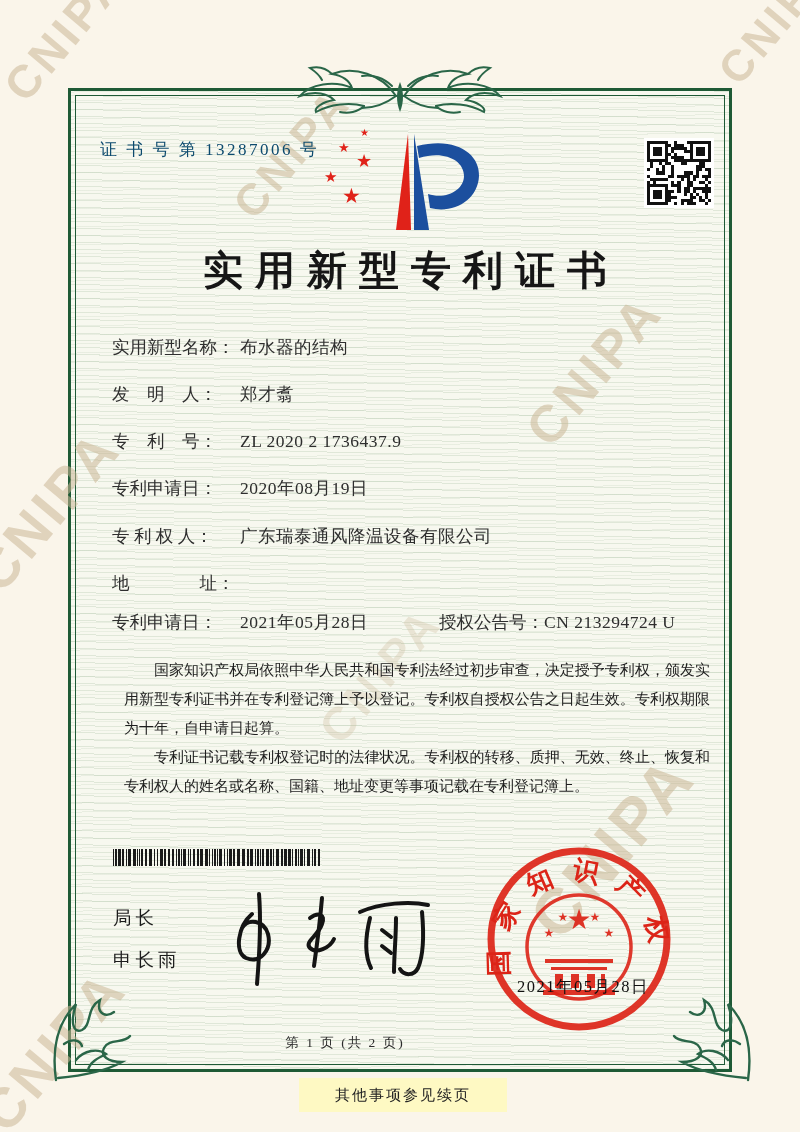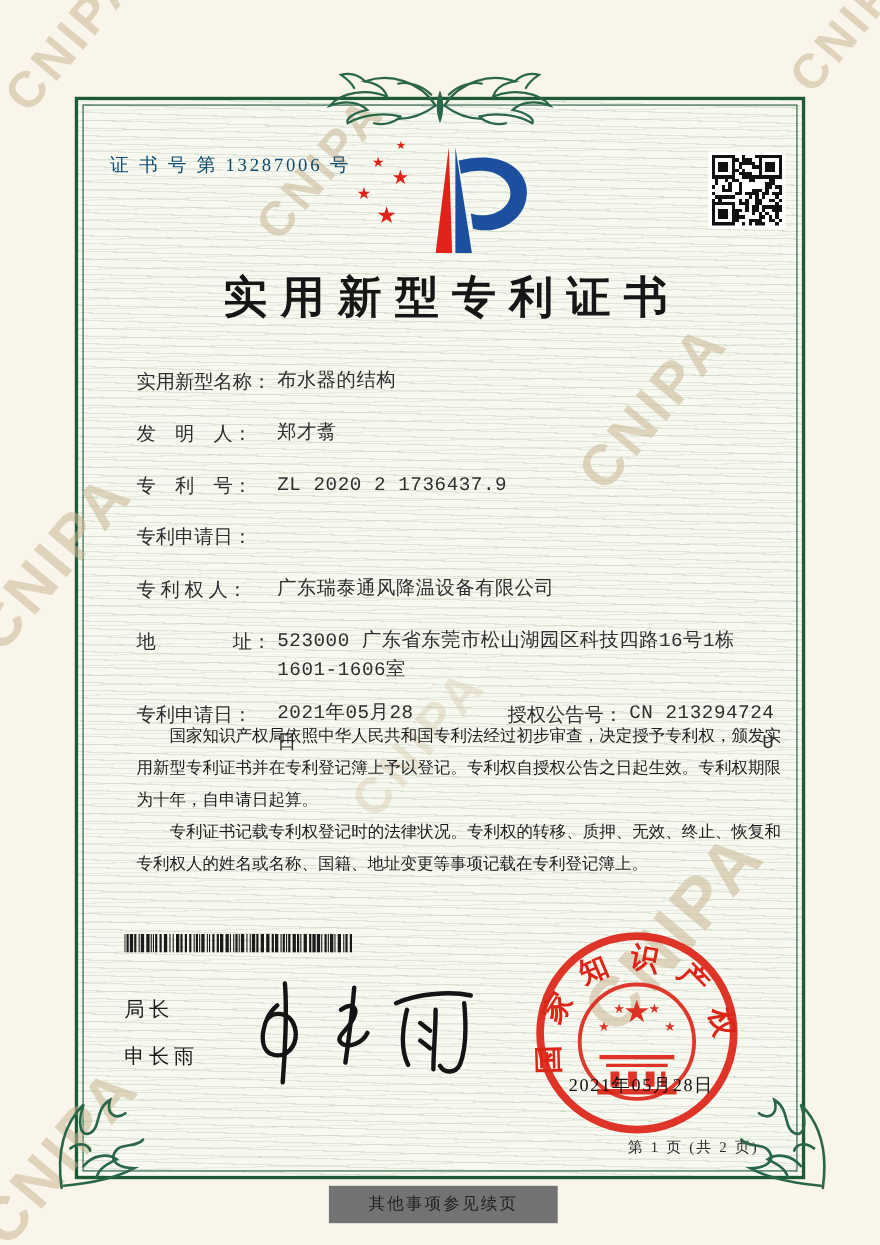--- a/index.html
+++ b/index.html
@@ -57,22 +57,22 @@
   .logo svg { position:absolute; left:86px; top:2px; }
 
   .doc-title {
     position:absolute; left:0; top:243px; width:800px;
     text-align:center; font-size:40px; font-weight:bold;
     letter-spacing:12px; color:#161616;margin-left:11px;
   }
 
   .fields { position:absolute; left:112px; top:334px; width:592px; font-size:17.5px; color:#2e2e2e; }
   .frow { display:flex; margin-bottom:20px; line-height:1.55; }
-  .frow .flabel { flex:0 0 128px; white-space:nowrap;margin-left:12px; }
-  .frow .fvalue { flex:1; letter-spacing:0.5px;font-family:Liberation Mono, monospace; }
+  .frow .flabel { flex:0 0 128px; white-space:nowrap; }
+  .frow .fvalue { flex:1; letter-spacing:0.5px; }
   .frow.inline2 .pair { display:flex; }
   .frow.inline2 .pair2 { margin-left:48px;text-align:right; }
 
   .body-text {
     position:absolute; left:112px; top:656px; width:586px;
     font-size:15px; line-height:29px; color:#1d1d1d;
     text-align:justify;
     margin-left:12px;
   }
   .body-text p { text-indent:2em; }
@@ -90,25 +90,25 @@
 
   .seal { position:absolute; left:483px; top:843px; width:192px; height:192px; }
   .seal-date {
     position:absolute; left:495px; top:976px; width:176px;
     text-align:center; font-size:16.5px; letter-spacing:1.5px;
     color:#101010; font-weight:500;
   }
 
   .page-info {
     position:absolute; left:0; top:1034px; width:690px;
-    text-align:right; font-size:13.5px; color:#2b2b2b; letter-spacing:2px;
+    text-align:center; font-size:13.5px; color:#2b2b2b; letter-spacing:2px;
   }
   .note-box {
     position:absolute; left:299px; top:1078px; width:208px; height:34px;
-    background:#737373; text-align:center; line-height:34px;
+    background:#fef9c3; text-align:center; line-height:34px;
     font-size:15px; color:#222; letter-spacing:2px;
   }
 
   .ornament-top { position:absolute; left:284px; top:56px; z-index:4; }
   .corner-bl { position:absolute; left:46px; top:988px; z-index:4; }
   .corner-br { position:absolute; left:662px; top:988px; z-index:4; transform:scaleX(-1); }
 </style>
 </head>
 <body>
 
@@ -342,28 +342,28 @@
     <div class="frow">
       <span class="flabel">发　明　人：</span>
       <span class="fvalue">郑才翥</span>
     </div>
     <div class="frow">
       <span class="flabel">专　利　号：</span>
       <span class="fvalue">ZL 2020 2 1736437.9</span>
     </div>
     <div class="frow">
       <span class="flabel">专利申请日：</span>
+      <span class="fvalue">2020年08月19日</span>
     </div>
     <div class="frow">
       <span class="flabel">专 利 权 人：</span>
       <span class="fvalue">广东瑞泰通风降温设备有限公司</span>
     </div>
     <div class="frow" style="margin-bottom:12px;">
       <span class="flabel">地　　　　址：</span>
-      <span class="fvalue" style="max-width:450px;">523000 广东省东莞市松山湖园区科技四路16号1栋1601-1606室</span>
     </div>
     <div class="frow inline2">
       <span class="pair">
         <span class="flabel">专利申请日：</span>
         <span class="fvalue">2021年05月28日</span>
       </span>
       <span class="pair pair2">
         <span class="flabel">授权公告号：</span>
         <span class="fvalue">CN 213294724 U</span>
       </span>

